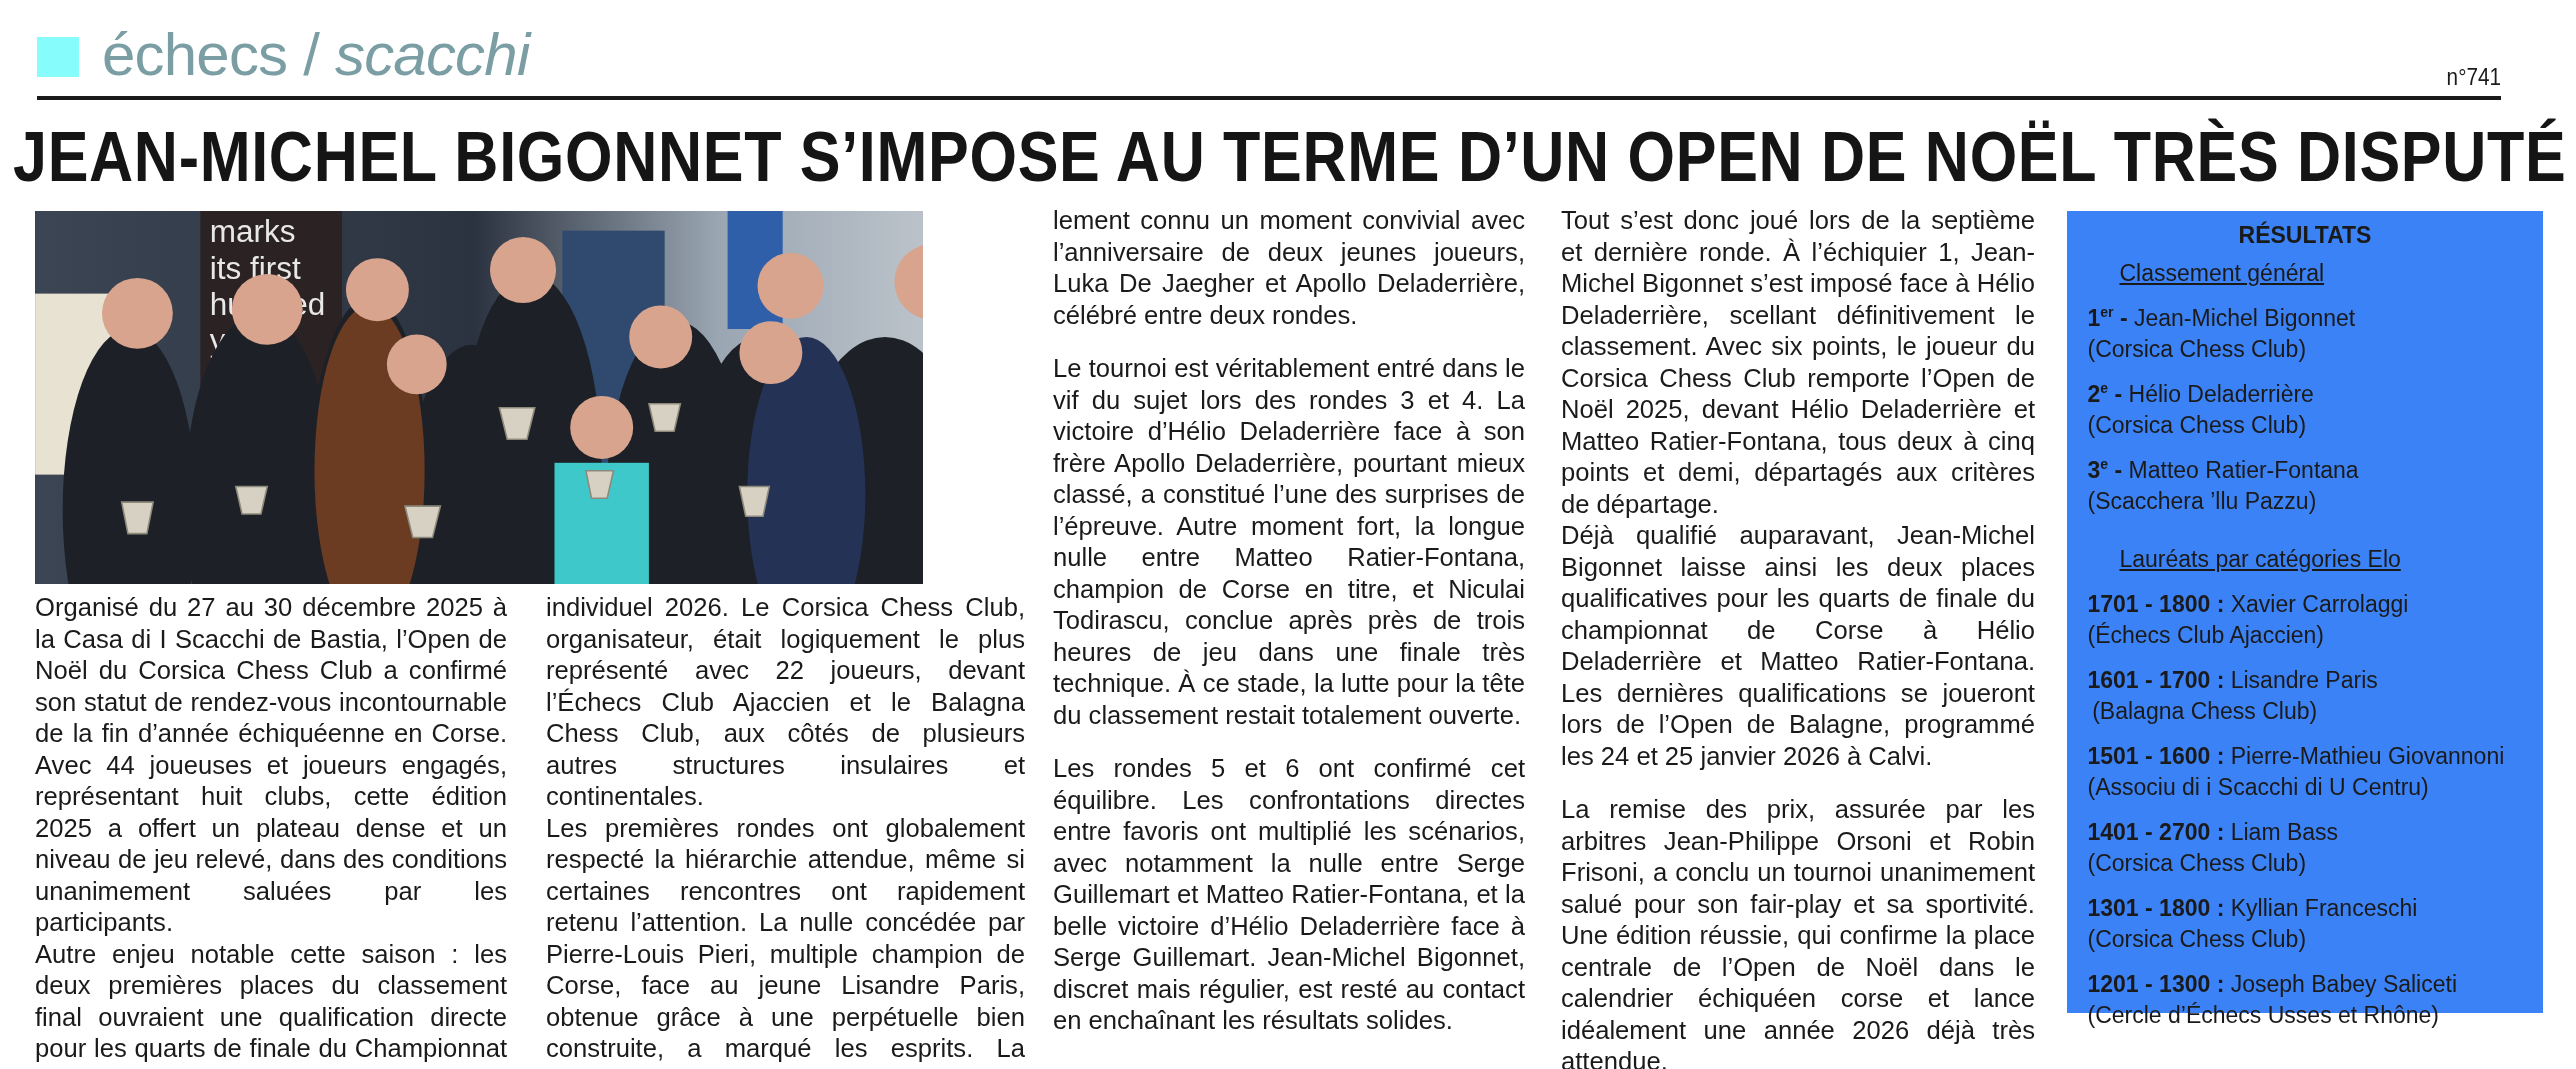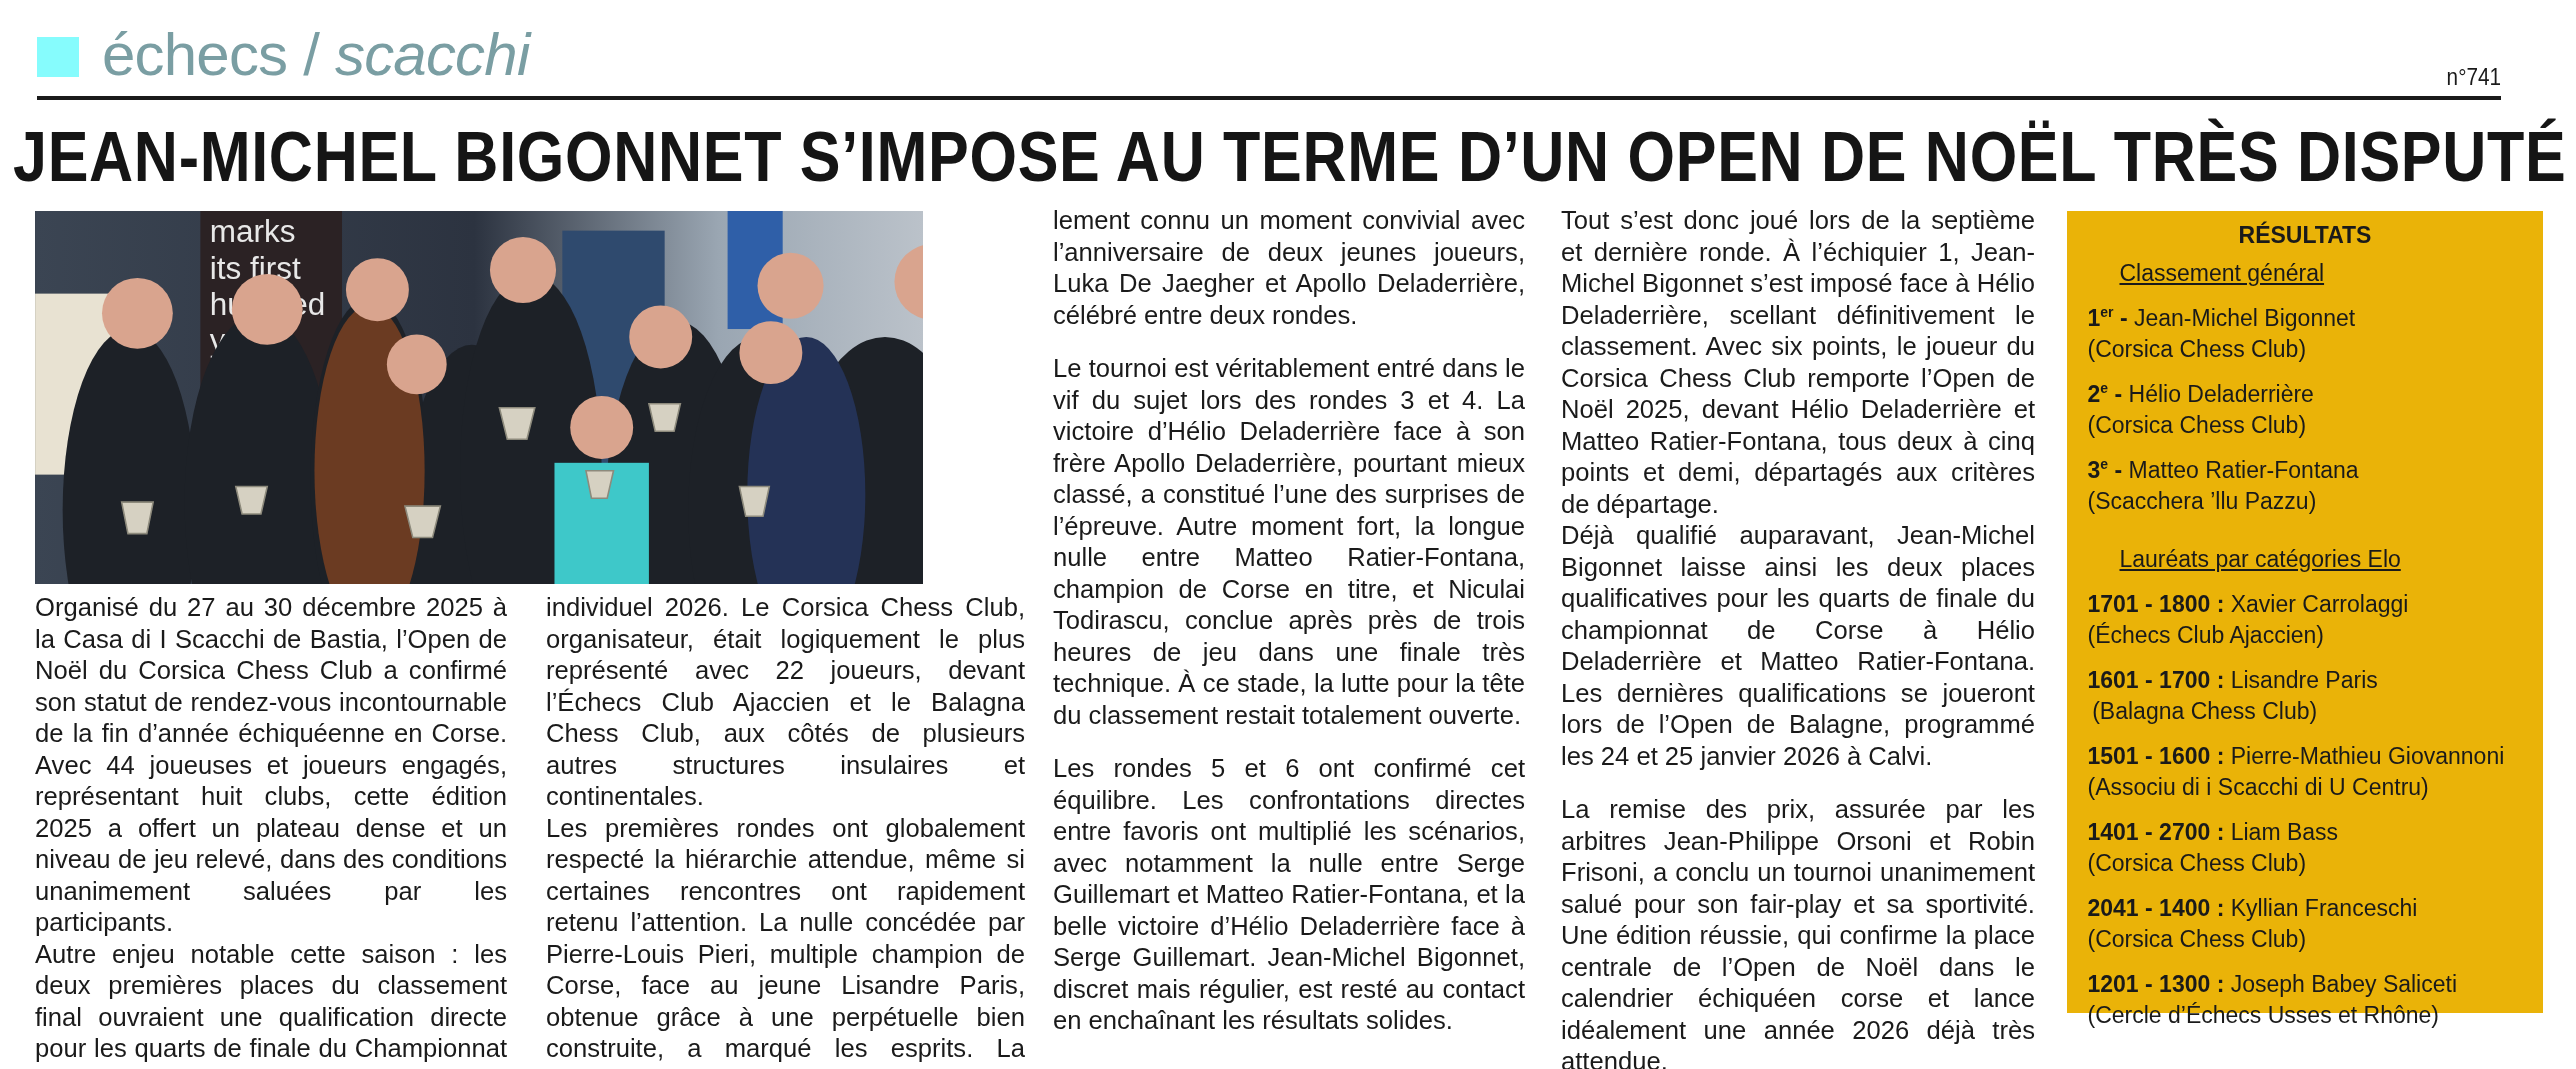--- a/index.html
+++ b/index.html
@@ -17,21 +17,21 @@
   .photo { position: absolute; left: 35px; top: 211px; width: 888px; height: 373px; overflow: hidden; background: #2a2f3a; }
 
   .col { position: absolute; font-size: 25.6px; line-height: 31.5px; color: #1a1a1a; text-align: justify; }
   .col p { margin: 0; }
   .col p.gap { margin-top: 22px; }
   .c1 { left: 35px; top: 592px; width: 472px; }
   .c2 { left: 546px; top: 592px; width: 479px; }
   .c3 { left: 1053px; top: 205px; width: 472px; }
   .c4 { left: 1561px; top: 205px; width: 474px; }
 
-  .results { position: absolute; left: 2067px; top: 211px; width: 476px; height: 802px; background: #eab308; padding: 9.4px 0 0 20.5px; font-size: 23px; line-height: 31px; }
+  .results { position: absolute; left: 2067px; top: 211px; width: 476px; height: 802px; background: #3b82f6; padding: 9.4px 0 0 20.5px; font-size: 23px; line-height: 31px; }
   .results .rtitle { text-align: center; font-weight: bold; font-size: 23px; margin-left: -20.5px; margin-bottom: 6.3px; }
   .results .sub { text-decoration: underline; margin-bottom: 14px; margin-left: 32px; }
   .results .entry { margin-bottom: 14px; }
   .results .entry b { font-weight: bold; }
   .results .entry sup { font-size: 14px; font-weight: bold; vertical-align: super; line-height: 0; }
   .results .block2 { margin-top: 27px; }
   .results .indent { padding-left: 4.7px; }
 </style>
 </head>
 <body>
@@ -155,21 +155,21 @@
   </div>
   <div class="entry">
     <b>1501 - 1600 :</b> <span>Pierre-Mathieu Giovannoni</span><br>
     <span>(Associu di i Scacchi di U Centru)</span>
   </div>
   <div class="entry">
     <b>1401 - 2700 :</b> <span>Liam Bass</span><br>
     <span>(Corsica Chess Club)</span>
   </div>
   <div class="entry">
-    <b>2041 - 1400 :</b> <span>Kyllian Franceschi</span><br>
+    <b>1301 - 1800 :</b> <span>Kyllian Franceschi</span><br>
     <span>(Corsica Chess Club)</span>
   </div>
   <div class="entry">
     <b>1201 - 1300 :</b> <span>Joseph Babey Saliceti</span><br>
     <span>(Cercle d’Échecs Usses et Rhône)</span>
   </div>
 </aside>
 
 
 </body></html>

